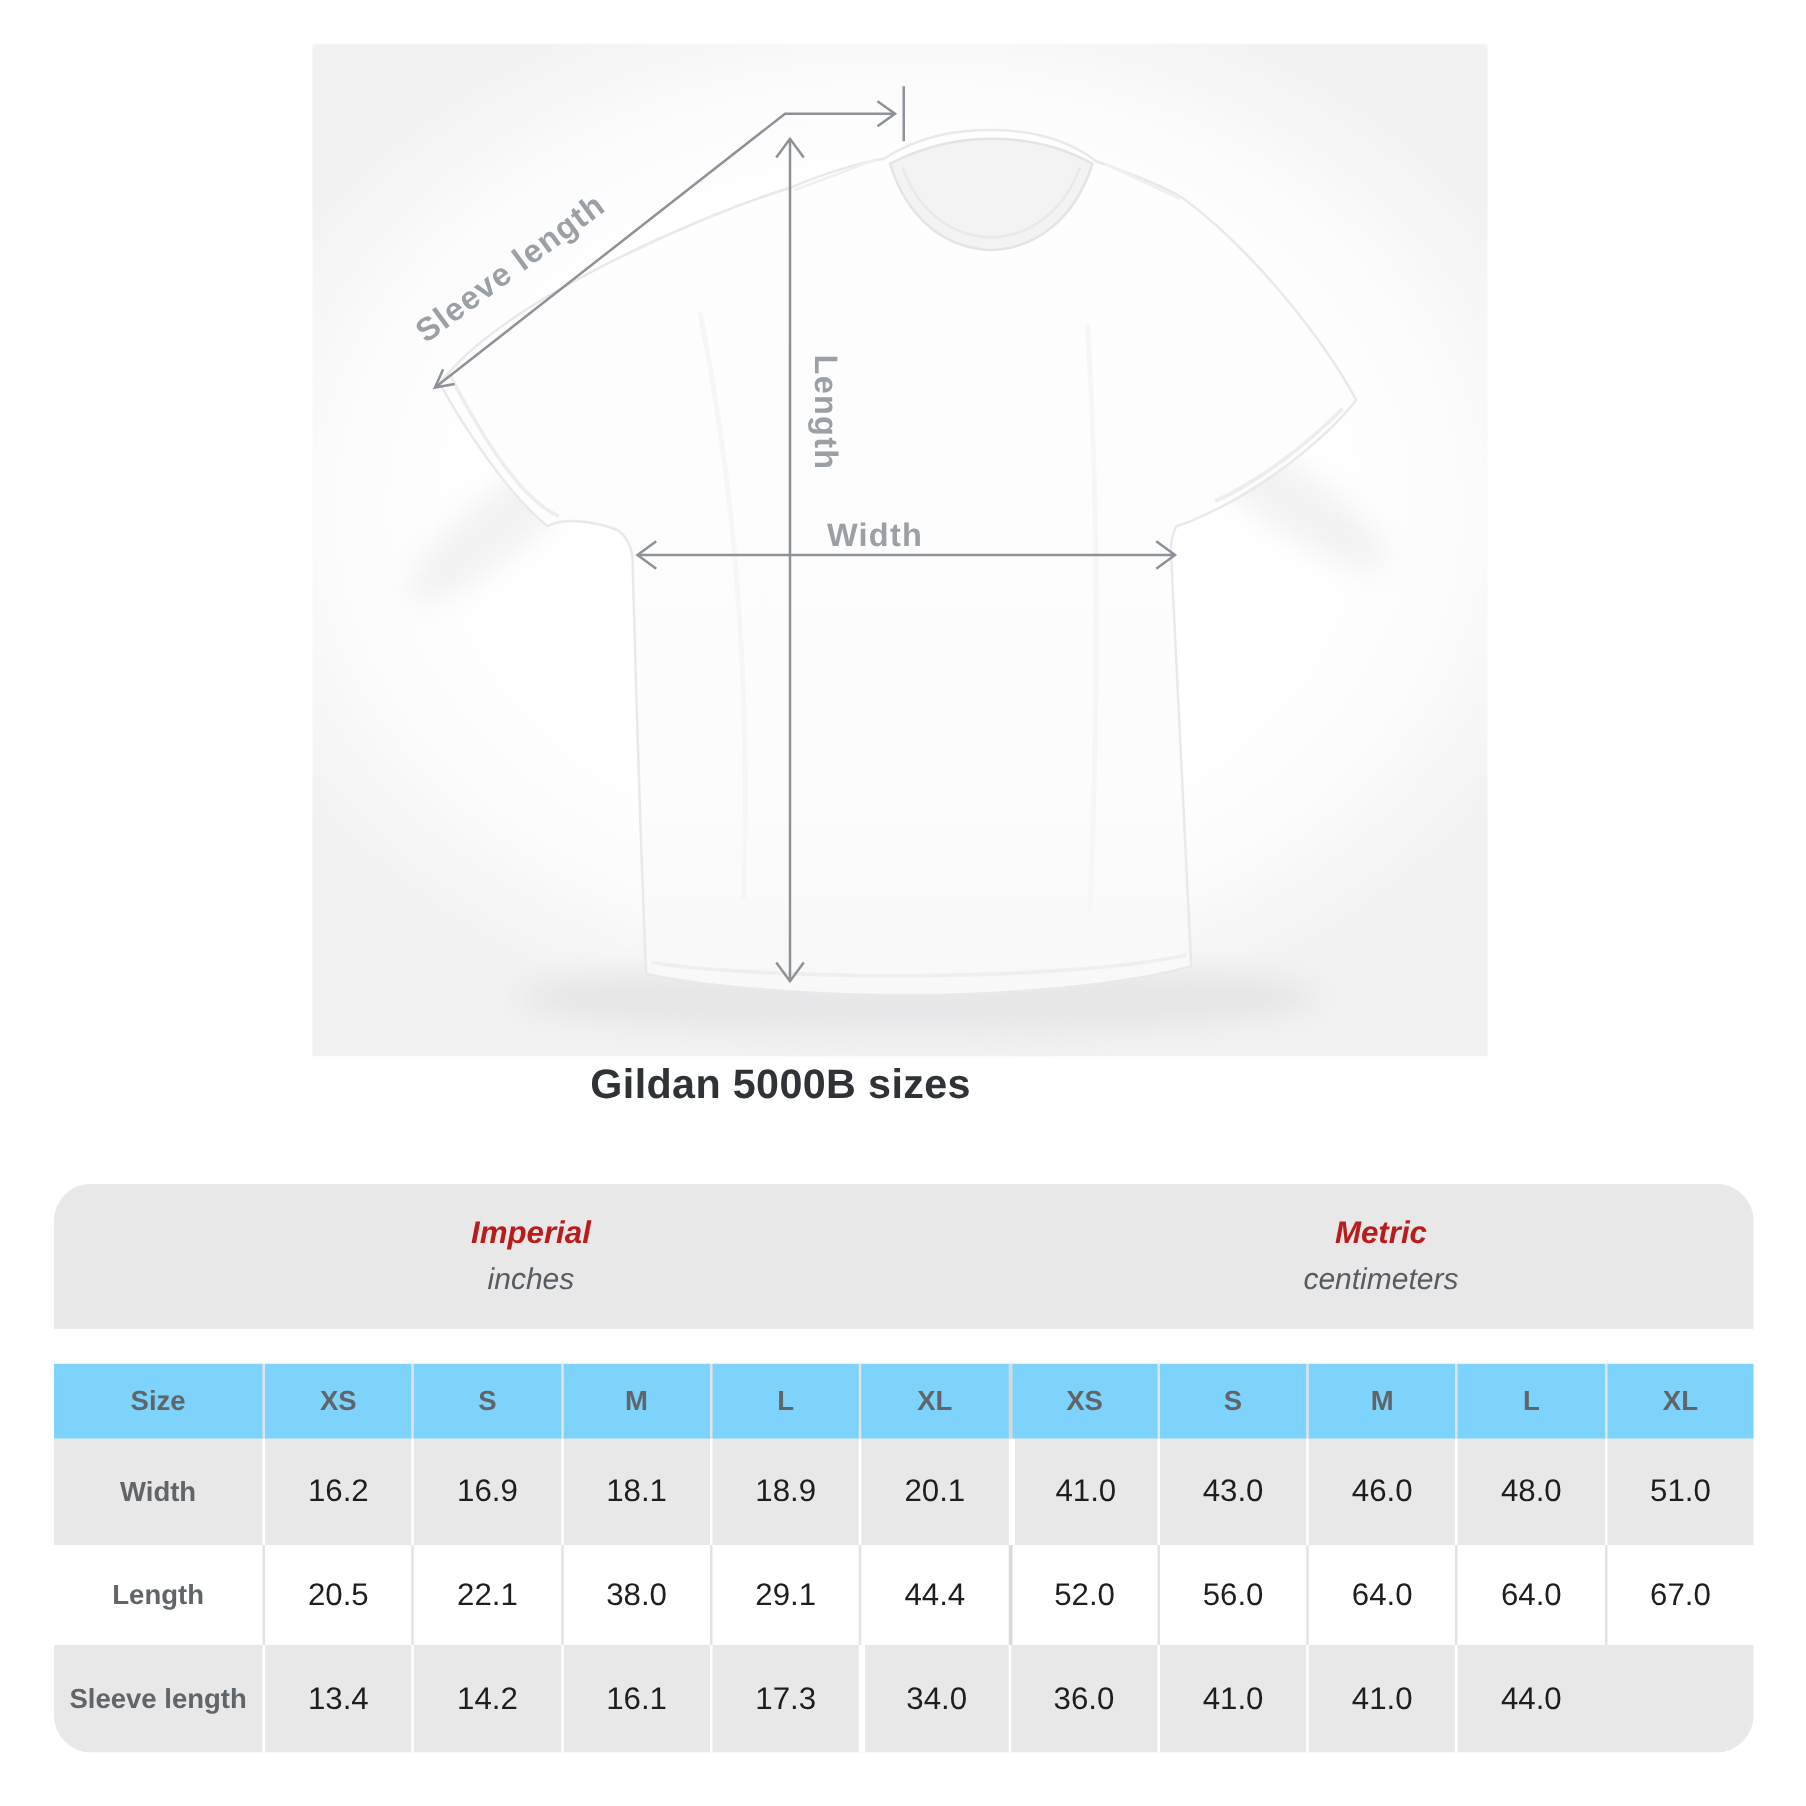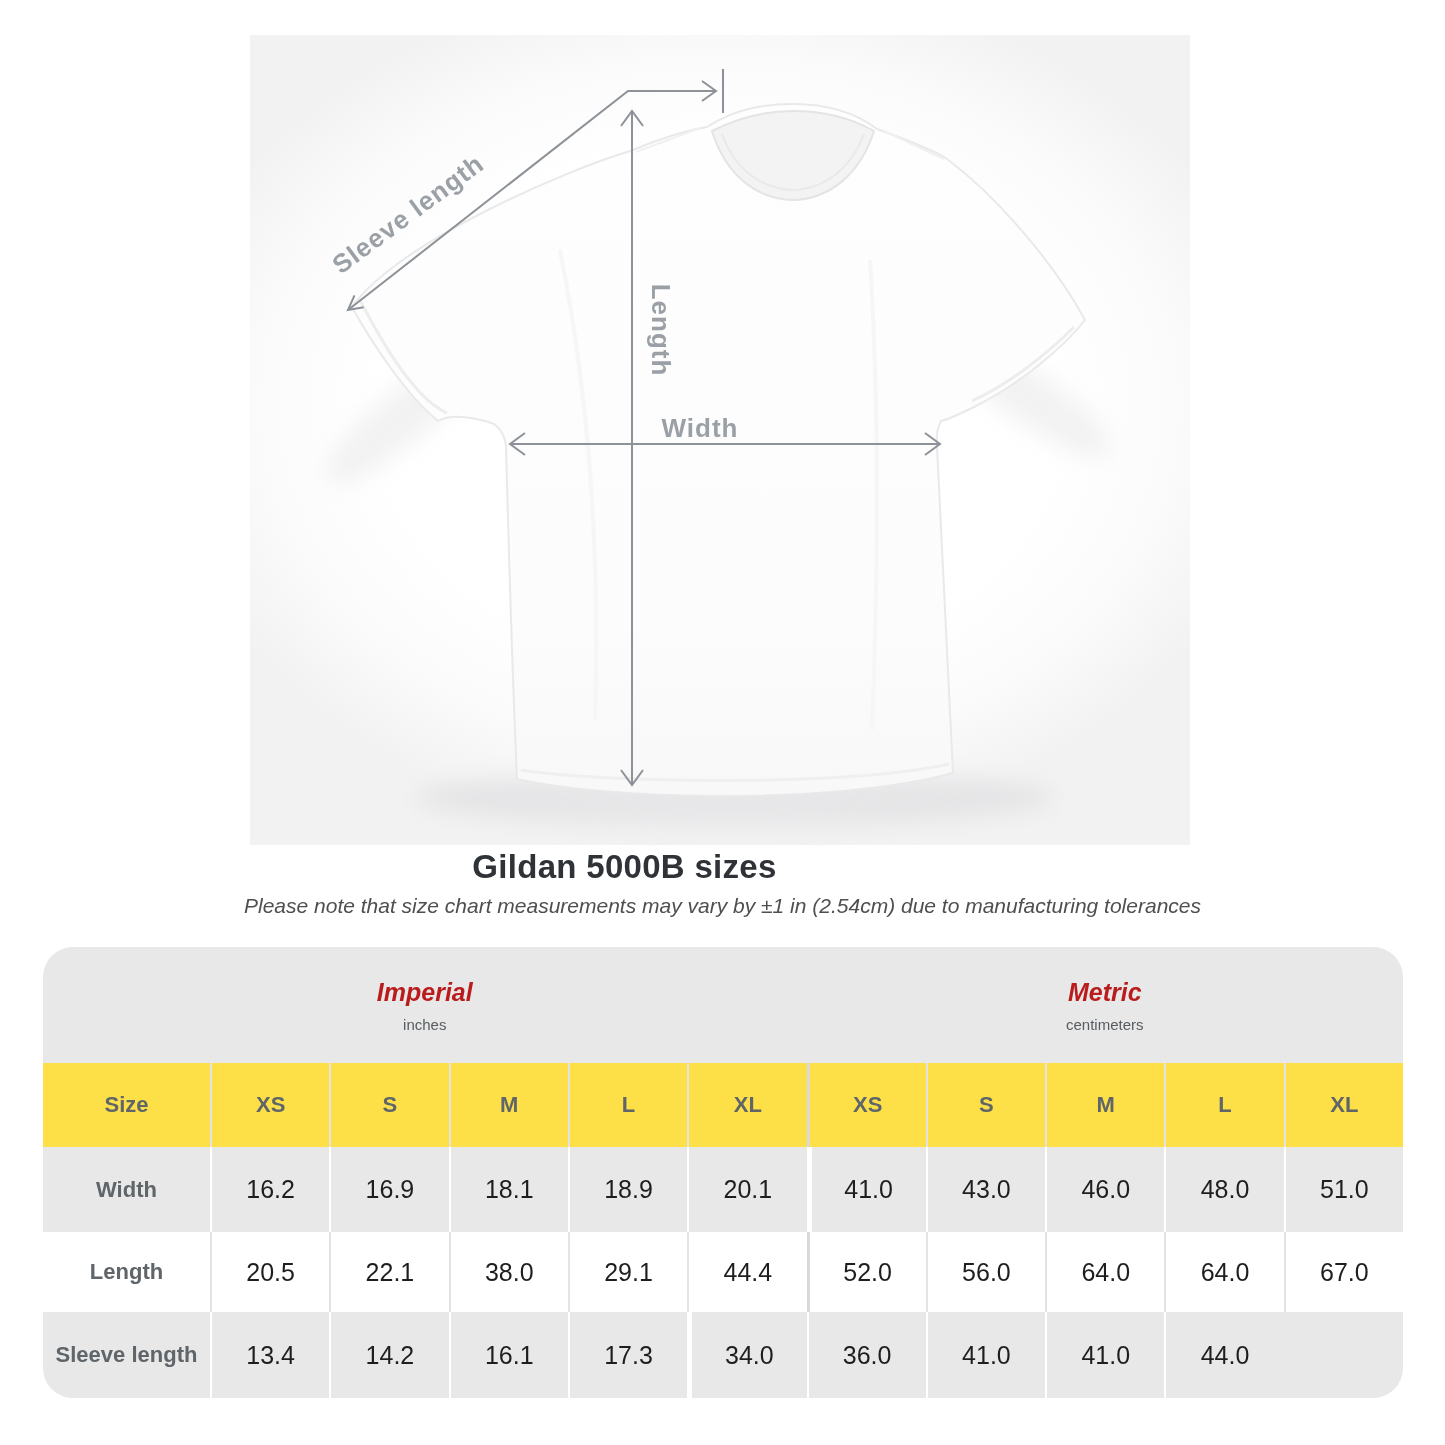--- a/index.html
+++ b/index.html
@@ -17,23 +17,23 @@
   .subtitle{position:absolute;left:0;top:894px;width:1445px;text-align:center;
             font-size:21px;font-style:italic;color:#4e4f50;}
   
   .size-table{position:absolute;left:43px;top:947px;width:1360px;border-radius:30px;
               overflow:hidden;background:#ffffff;}
   .thead{display:grid;grid-template-columns:167px repeat(10,1fr);height:116px;background:#e8e8e8;}
   .group{display:flex;flex-direction:column;align-items:center;justify-content:center;gap:9px;}
   .group.imp{grid-column:1 / 7;}
   .group.met{grid-column:7 / 12;}
   .gtitle{font-size:25px;font-weight:bold;font-style:italic;color:#b91c1c;}
-  .gsub{font-size:15px;color:#565c61;}
+  .gsub{font-size:24px;font-style:italic;color:#565c61;}
   .trow{display:grid;grid-template-columns:167px repeat(10,1fr);}
-  .r-size{height:84px;background:#fde047;}
+  .r-size{height:60px;background:#7dd3fc;margin-top:28px;}
   .r-width{height:85px;background:#e8e8e8;}
   .r-length{height:80px;background:#ffffff;}
   .r-sleeve{height:86px;background:#e8e8e8;}
   .cell{display:flex;align-items:center;justify-content:center;
         font-size:25px;color:#1d1e20;}
   .cell.hd{font-weight:bold;font-size:22px;color:#5f6569;}
   .w .cell.b{border-left:2px solid #e3e3e3;}
   .w .cell.bm{border-left:3px solid #d9d9d9;}
   .g .cell.b{border-left:2px solid #ffffff;}
   .g .cell.bm{border-left:5px solid #ffffff;}
@@ -112,21 +112,20 @@
         <path d="M 723 69 L 723 113"></path>
       </g>
 
       <text class="dim-label" x="0" y="9" text-anchor="middle" transform="translate(408 214) rotate(-36.5)">Sleeve length</text>
       <text class="dim-label" x="0" y="9" text-anchor="middle" transform="translate(661 330) rotate(90)">Length</text>
       <text class="dim-label" x="700" y="437" text-anchor="middle">Width</text>
     </svg>
   </div>
 
   <div class="title">Gildan 5000B sizes</div>
-  <div class="subtitle">Please note that size chart measurements may vary by ±1 in (2.54cm) due to manufacturing tolerances</div>
 
   <div class="size-table">
 
     <div class="thead">
       <div class="group imp">
         <div class="gtitle">Imperial</div>
         <div class="gsub">inches</div>
       </div>
       <div class="group met">
         <div class="gtitle">Metric</div>

